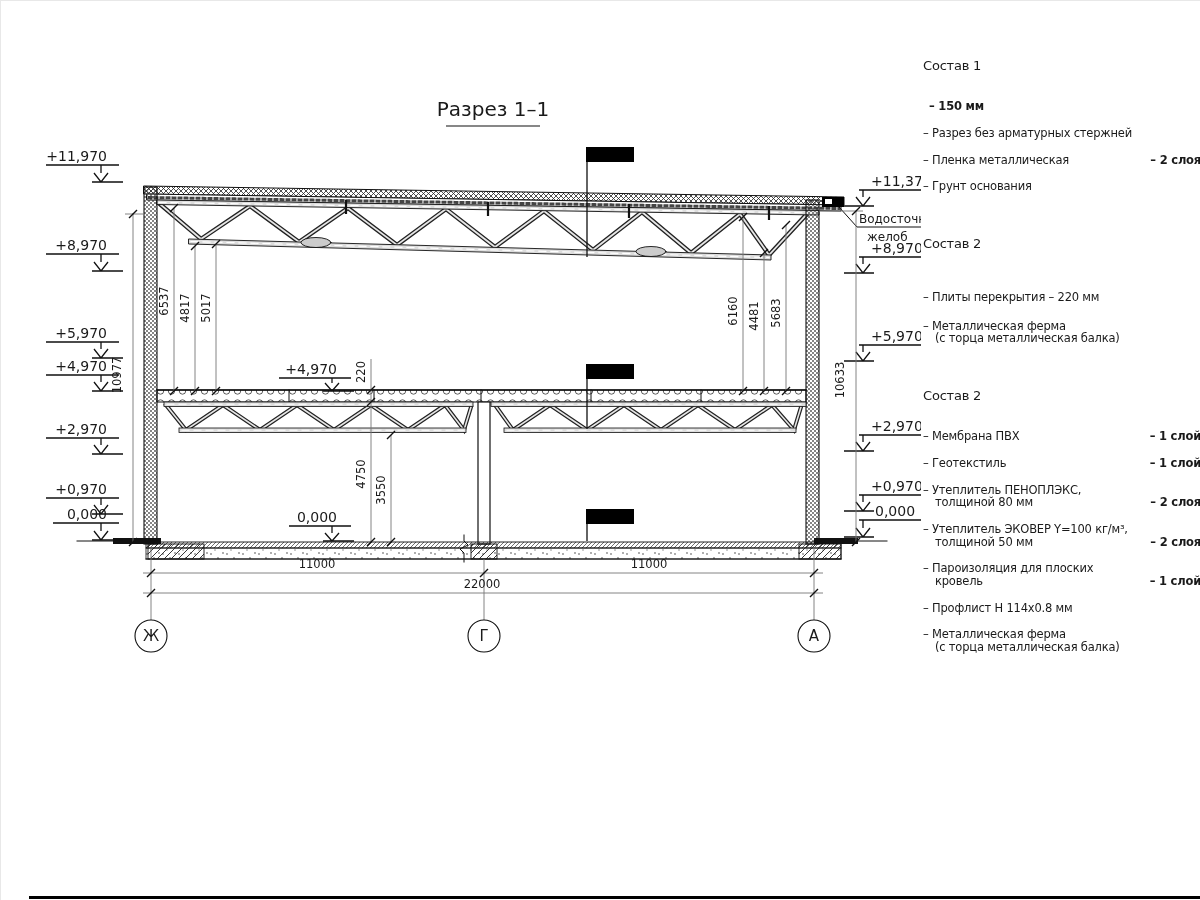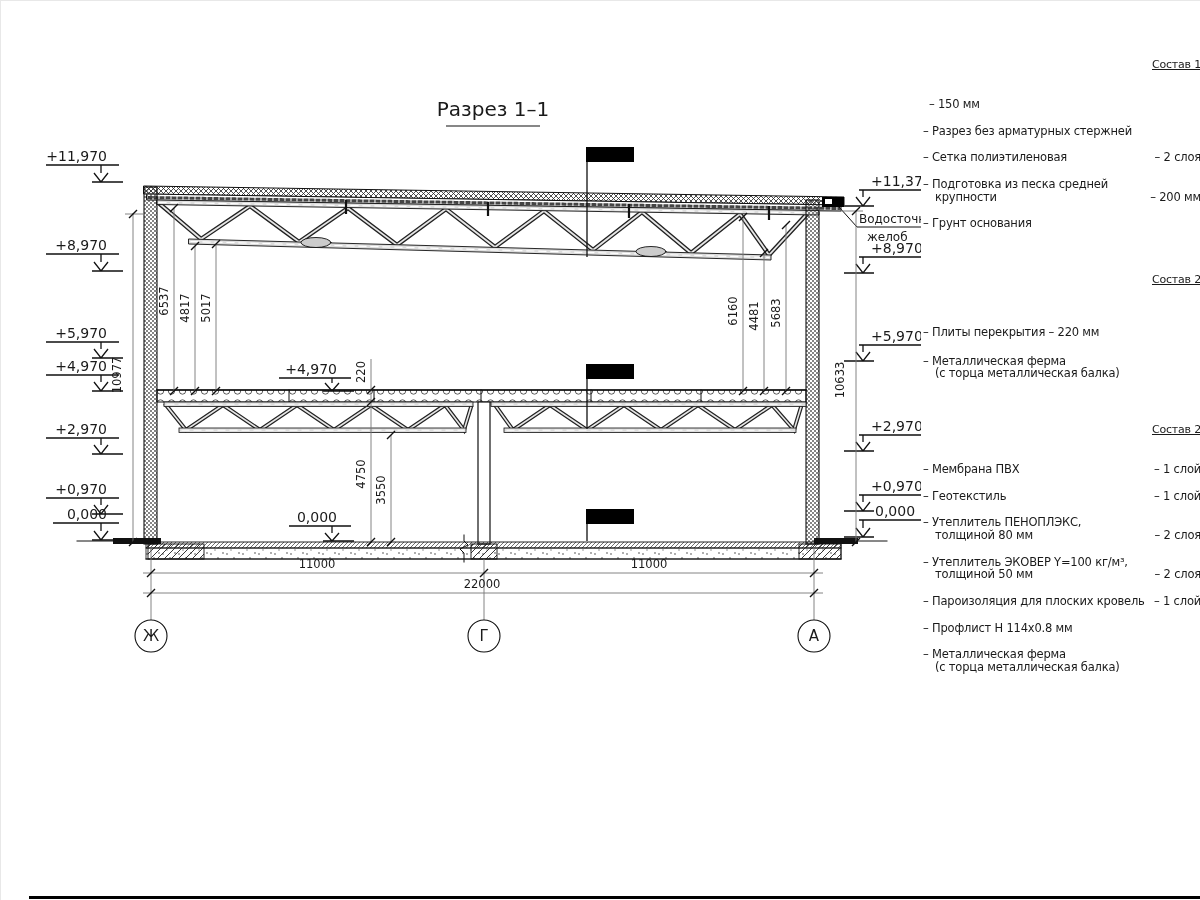--- a/index.html
+++ b/index.html
@@ -10,24 +10,24 @@
   svg{position:absolute;left:0;top:0;}
   svg text{font-family:"DejaVu Sans",sans-serif;fill:#1a1a1a;}
   .title-text{font-size:20px;}
   .elev{font-size:14px;}
   .dim-num{font-size:11.5px;}
   .axis-letter{font-size:15px;}
   .lbl{font-size:12px;}
   .notes{position:absolute;left:922px;top:58px;width:278px;font-size:11.5px;line-height:1.1;
          letter-spacing:-0.2px;}
   .note-section{margin-bottom:44px;}
-  .note-sec-title{text-align:right;text-decoration:underline;font-size:11px;margin:0 0 27px 0;}
+  .note-sec-title{text-align:left;font-size:13px;margin:0 0 27px 0;}
   .note-row{display:flex;justify-content:space-between;align-items:flex-end;margin-bottom:14px;}
   .note-text{white-space:pre-line;padding-left:12px;text-indent:-12px;}
-  .note-val{white-space:nowrap;padding-left:6px;}
+  .note-val{white-space:nowrap;padding-left:6px;font-weight:bold;}
   .sec2 .note-row{margin-bottom:16px;}
   .sec2 .note-sec-title{margin-bottom:40px;}
 </style>
 </head>
 <body>
 
 <div class="page">
 
   <svg width="920" height="700" viewBox="0 0 920 700">
     <defs>
@@ -227,27 +227,22 @@
     <div class="note-section">
       <div class="note-sec-title">Состав 1</div>
       <div class="note-row">
         <div class="note-val">– 150 мм</div>
       </div>
       <div class="note-row">
         <div class="note-text">– Разрез без арматурных стержней</div>
         <div class="note-val"></div>
       </div>
       <div class="note-row">
-        <div class="note-text">– Сетка полиэтиленовая</div>
+        <div class="note-text">– Пленка металлическая</div>
         <div class="note-val">– 2 слоя</div>
-      </div>
-      <div class="note-row">
-        <div class="note-text">– Подготовка из песка средней
-крупности</div>
-        <div class="note-val">– 200 мм</div>
       </div>
       <div class="note-row">
         <div class="note-text">– Грунт основания</div>
         <div class="note-val"></div>
       </div>
     </div>
 
     <div class="note-section sec2">
       <div class="note-sec-title">Состав 2</div>
       <div class="note-row">

